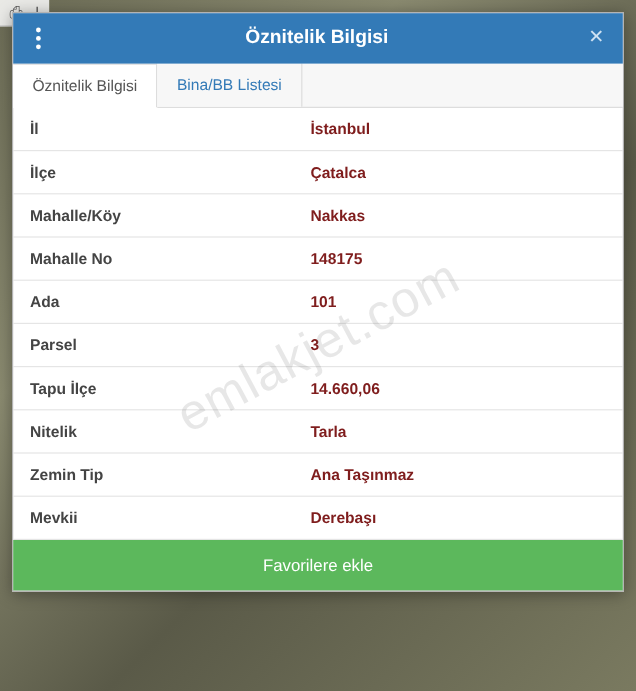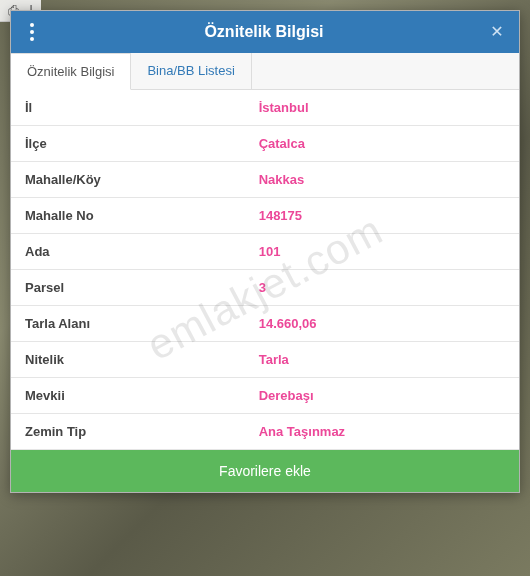--- a/index.html
+++ b/index.html
@@ -94,21 +94,21 @@
     border-collapse: collapse;
   }
   .table tr { border-bottom: 1px solid #e5e5e5; }
   .table td {
     padding: 10px 14px;
     font-size: 13px;
     vertical-align: middle;
     font-weight: bold;
   }
   .table td.key { width: 46%; color: #444; }
-  .table td.val { color: #ec4899; }
+  .table td.val { color: #7f1d1d; }
   .favorite {
     background: #5cb85c;
     color: #fff;
     text-align: center;
     padding: 13px 16px;
     font-size: 14px;
     cursor: pointer;
   }
   .watermark {
     position: absolute;
@@ -165,34 +165,34 @@
         </tr>
         <tr>
           <td class="key">Ada</td>
           <td class="val">101</td>
         </tr>
         <tr>
           <td class="key">Parsel</td>
           <td class="val">3</td>
         </tr>
         <tr>
-          <td class="key">Tarla Alanı</td>
+          <td class="key">Tapu İlçe</td>
           <td class="val">14.660,06</td>
         </tr>
         <tr>
           <td class="key">Nitelik</td>
           <td class="val">Tarla</td>
         </tr>
         <tr>
+          <td class="key">Zemin Tip</td>
+          <td class="val">Ana Taşınmaz</td>
+        </tr>
+        <tr>
           <td class="key">Mevkii</td>
           <td class="val">Derebaşı</td>
-        </tr>
-        <tr>
-          <td class="key">Zemin Tip</td>
-          <td class="val">Ana Taşınmaz</td>
         </tr>
       </tbody>
   </table>
 
   <div class="favorite">Favorilere ekle</div>
 </div>
 
 <div class="watermark">emlakjet.com</div>
 
 </body></html>

